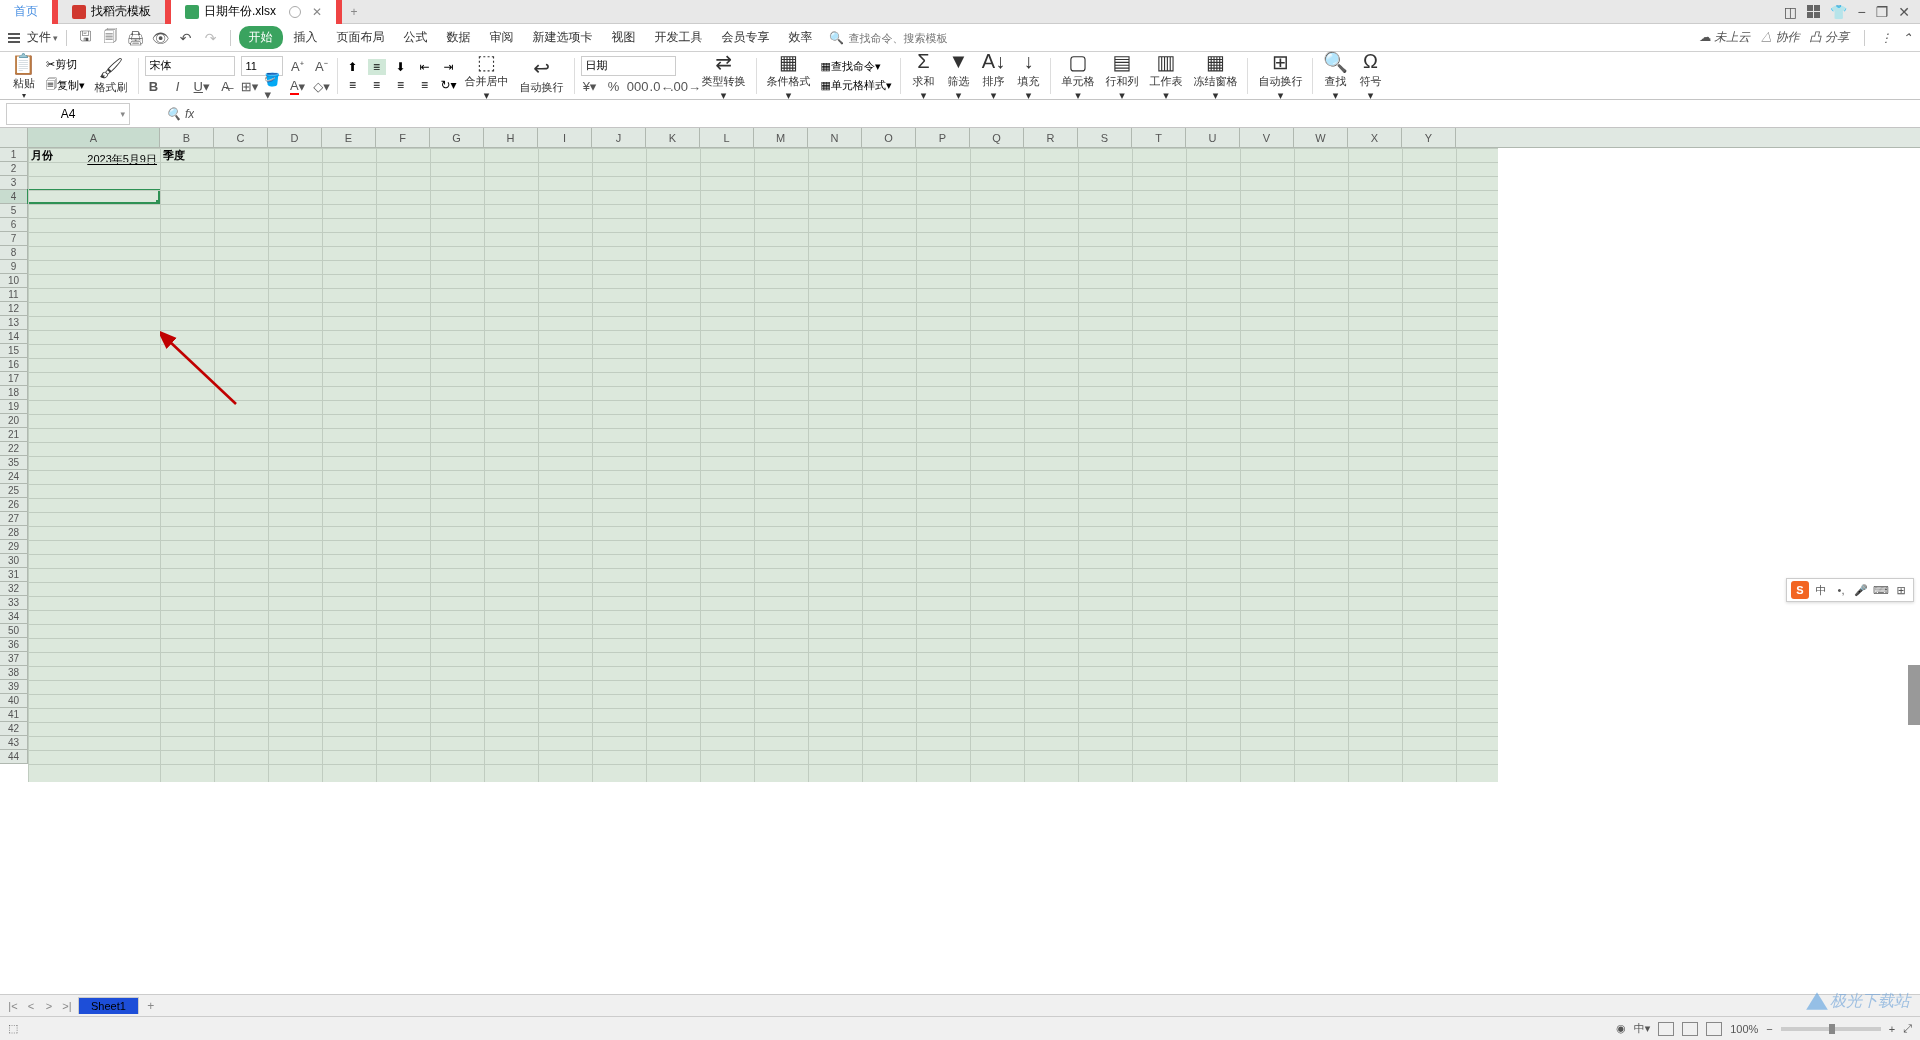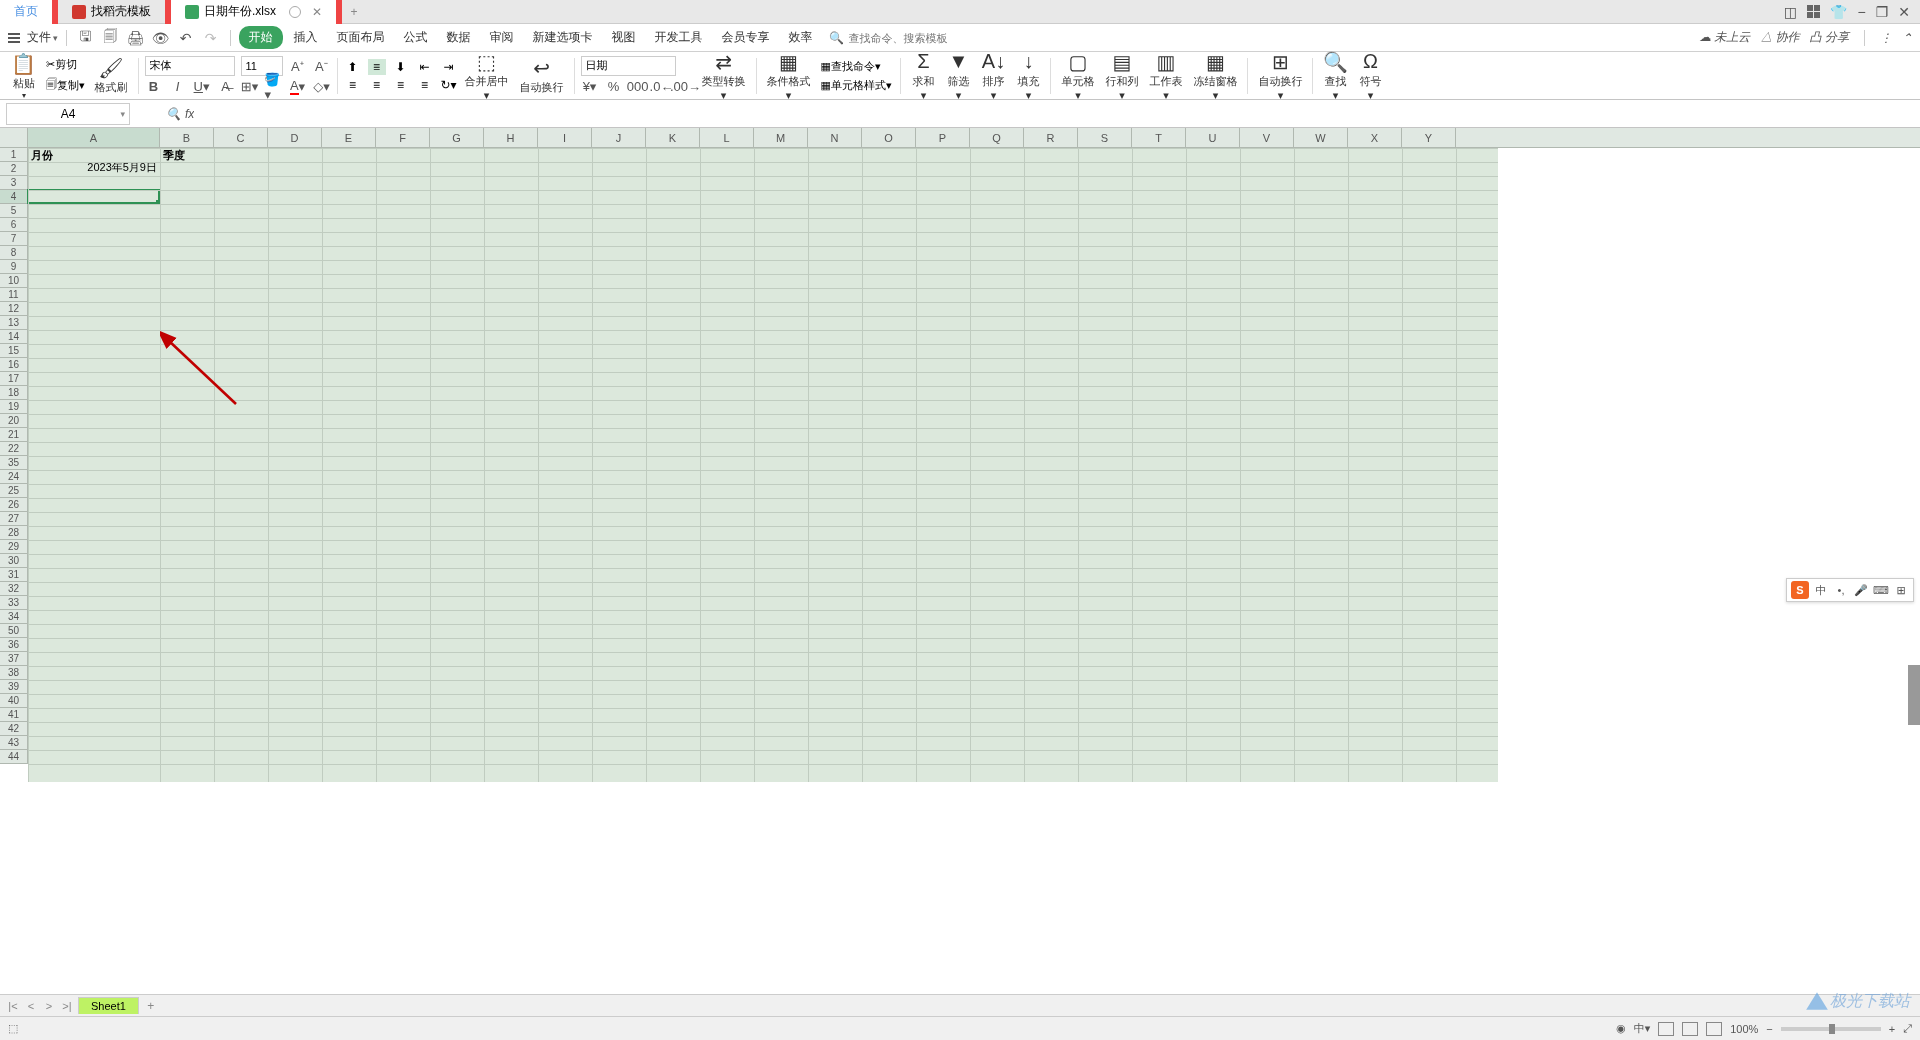--- a/index.html
+++ b/index.html
@@ -70,31 +70,31 @@
 .grid-area { position: relative; width: 1498px; height: 634px; overflow: hidden; }
 .rowhdr-col { position: absolute; left: 0; top: 0; width: 28px; background: #e0e8e2; }
 .rowhdr { height: 14px; border-bottom: 1px solid #b0b8b0; border-right: 1px solid #b0b8b0; text-align: center; font-size: 10px; color: #555; line-height: 14px; }
 .rowhdr.sel { background: #c8dccf; }
 .cells { position: absolute; left: 28px; top: 0; right: 0; bottom: 0; background: #dce8dc; }
 .cell-grid-v { position: absolute; top: 0; bottom: 0; width: 1px; background: #c0ccc0; }
 .cell-grid-h { position: absolute; left: 0; right: 0; height: 1px; background: #c0ccc0; }
 .cell-text { position: absolute; font-size: 11px; color: #000; line-height: 14px; padding: 0 3px; white-space: nowrap; }
 .cell-A1 { left: 0; top: 0; width: 132px; font-weight: bold; }
 .cell-B1 { left: 132px; top: 0; width: 54px; font-weight: bold; }
-.cell-A2 { left: 0; top: 12px; width: 132px; text-align: right; }
+.cell-A2 { left: 0; top: 4px; width: 132px; text-align: right; text-decoration: underline; }
 .selected-cell { position: absolute; left: -1px; top: 41px; width: 133px; height: 15px; border: 2px solid #2e9154; background: transparent; }
 .selected-cell::after { content: ''; position: absolute; right: -3px; bottom: -3px; width: 5px; height: 5px; background: #2e9154; }
 
 
 .arrow-overlay { position: absolute; left: 160px; top: 180px; pointer-events: none; }
 
 
 .sheettabs { position: absolute; left: 0; right: 0; bottom: 24px; height: 22px; display: flex; align-items: center; background: #f0f0f0; border-top: 1px solid #ccc; padding-left: 6px; gap: 4px; }
 .nav-btn { width: 14px; text-align: center; color: #888; cursor: pointer; font-size: 11px; }
-.sheet-tab { padding: 2px 12px; background: #bef264; border: 1px solid #ccc; border-bottom: none; font-size: 11px; cursor: pointer; }
+.sheet-tab { padding: 2px 12px; background: #1d4ed8; border: 1px solid #ccc; border-bottom: none; font-size: 11px; cursor: pointer; }
 .sheet-add { width: 16px; text-align: center; color: #888; cursor: pointer; }
 
 
 .statusbar { position: absolute; left: 0; right: 0; bottom: 0; height: 24px; background: #f0f0f0; border-top: 1px solid #ccc; display: flex; align-items: center; padding: 0 8px; font-size: 11px; color: #555; }
 .statusbar-right { margin-left: auto; display: flex; align-items: center; gap: 8px; }
 .view-btn { width: 16px; height: 14px; border: 1px solid #888; cursor: pointer; }
 .zoom-slider { width: 100px; height: 4px; background: #ccc; position: relative; cursor: pointer; }
 .zoom-slider .thumb { position: absolute; left: 48px; top: -3px; width: 6px; height: 10px; background: #888; }
 .watermark { position: absolute; right: 10px; bottom: 26px; font-size: 16px; color: #6aa0d8; font-style: italic; opacity: 0.6; display: flex; align-items: center; gap: 0; }
 

